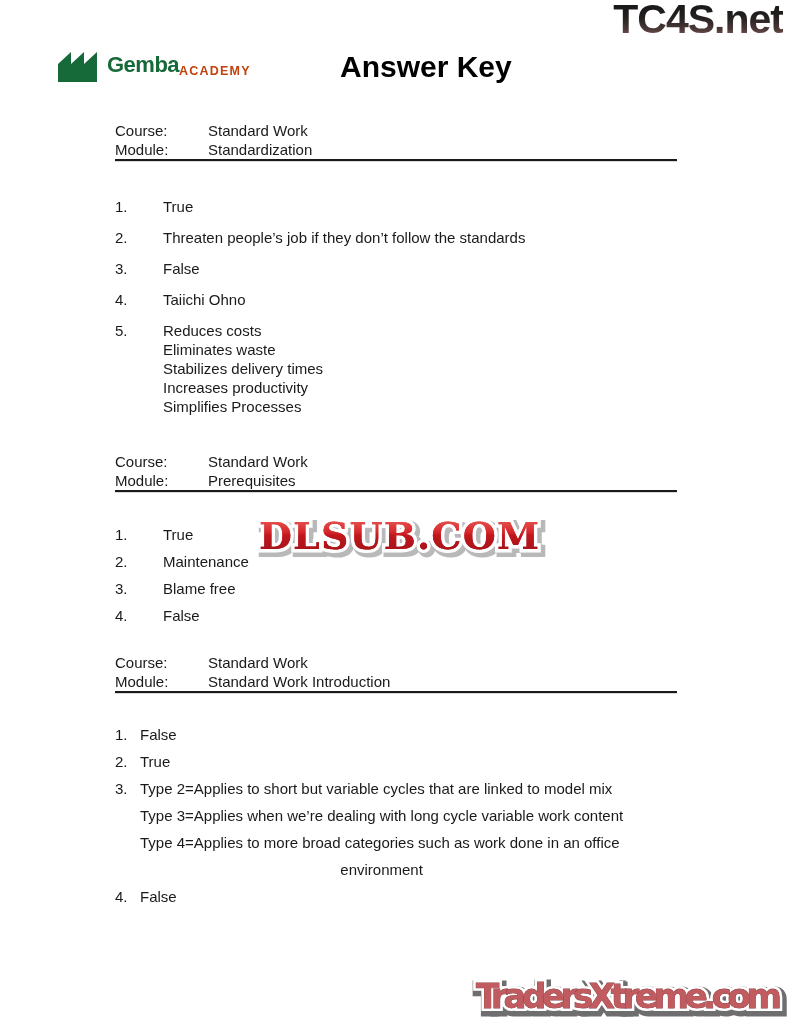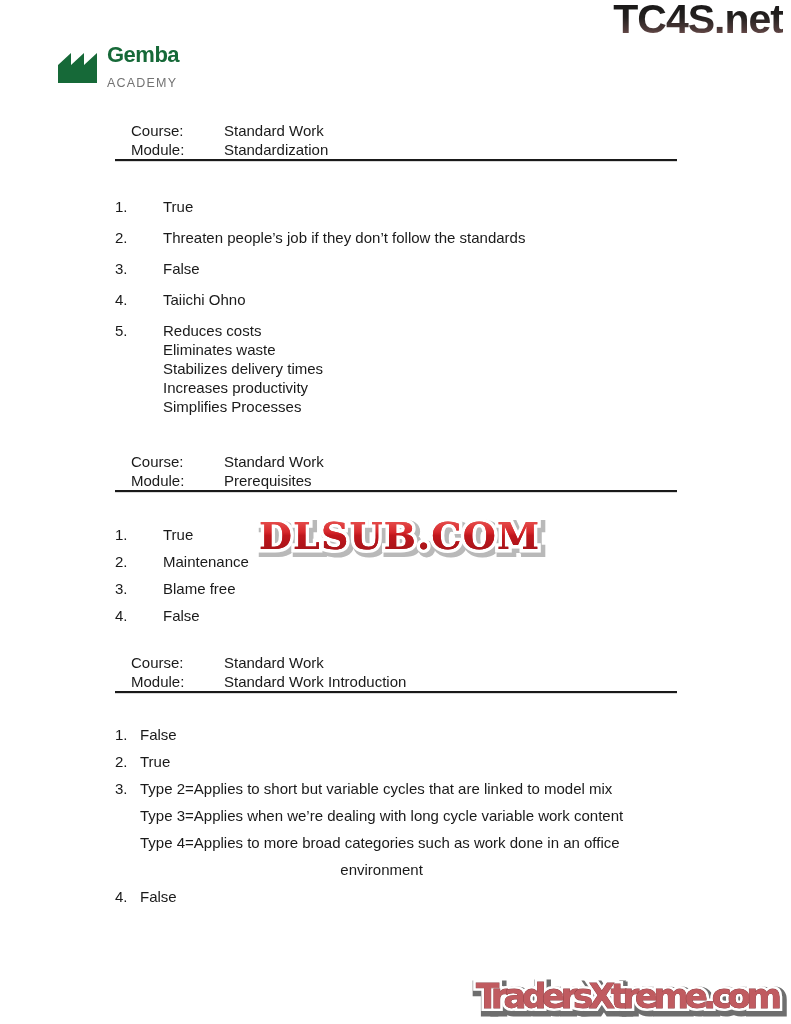--- a/index.html
+++ b/index.html
@@ -13,32 +13,32 @@
   
   .tc4s {
     position:absolute; top:-4px; right:8px;
     font-size:41px; font-weight:bold; letter-spacing:-1px;
     background:linear-gradient(180deg,#141414 0%,#23201f 45%,#4e3a39 72%,#8a6462 90%,#a88b89 100%);
     -webkit-background-clip:text; background-clip:text; color:transparent;
   }
 
   
   .logo { position:absolute; left:56px; top:44px; display:flex; align-items:center; gap:5px; }
-  .logo-text { display:flex; flex-direction:column; line-height:1; }
+  .logo-text { display:flex; line-height:1; }
   .logo-name { font-size:22px; font-weight:bold; color:#166938; letter-spacing:-0.5px; }
-  .logo-sub  { font-size:12.5px; font-weight:normal; color:#737373; letter-spacing:1.2px; margin-top:11px; }
+  .logo-sub  { font-size:12.5px; font-weight:bold; color:#c2410c; letter-spacing:1.2px; margin-top:11px; }
 
   
   .title { position:absolute; left:340px; top:50px; font-size:30px; font-weight:bold; color:#000; }
 
   
   .section { position:absolute; left:115px; width:562px; }
   .sec1 { top:121px; } .sec2 { top:452px; } .sec3 { top:653px; }
   .hdr-row { display:flex; font-size:15px; line-height:19px; }
-  .hdr-label { width:93px;margin-left:16px; }
+  .hdr-label { width:93px; }
   .hdr-rule { border-bottom:2.5px solid #1a1a1a; box-shadow:0 1px 0 rgba(0,0,0,0.15); }
 
   .list { margin-top:36px; }
   .sec2 .list { margin-top:33px; }
   .sec3 .list { margin-top:32px; }
   .item { display:flex; font-size:15px; line-height:19px; margin-bottom:12px; }
   .sec2 .item, .sec3 .item { margin-bottom:8px; }
   .item .num { width:48px; flex:0 0 48px; }
   .sec3 .item .num { width:25px; flex:0 0 25px; }
   .item .lines > div { margin-bottom:0; }
@@ -61,20 +61,21 @@
       <svg width="46" height="40" viewBox="0 0 46 40">
         <path d="M2 38 L2 20 L15 8 L15 20 L28 8 L28 20 L41 8 L41 38 Z" fill="#166938"></path>
       </svg>
     </span>
     <span class="logo-text">
       <span class="logo-name">Gemba</span>
       <span class="logo-sub">ACADEMY</span>
     </span>
   </div>
 
+  <div class="title">Answer Key</div>
 
   <div class="section sec1">
     <div class="hdr-row">
       <span class="hdr-label">Course:</span>
       <span>Standard Work</span>
     </div>
     <div class="hdr-row hdr-rule">
       <span class="hdr-label">Module:</span>
       <span>Standardization</span>
     </div>

